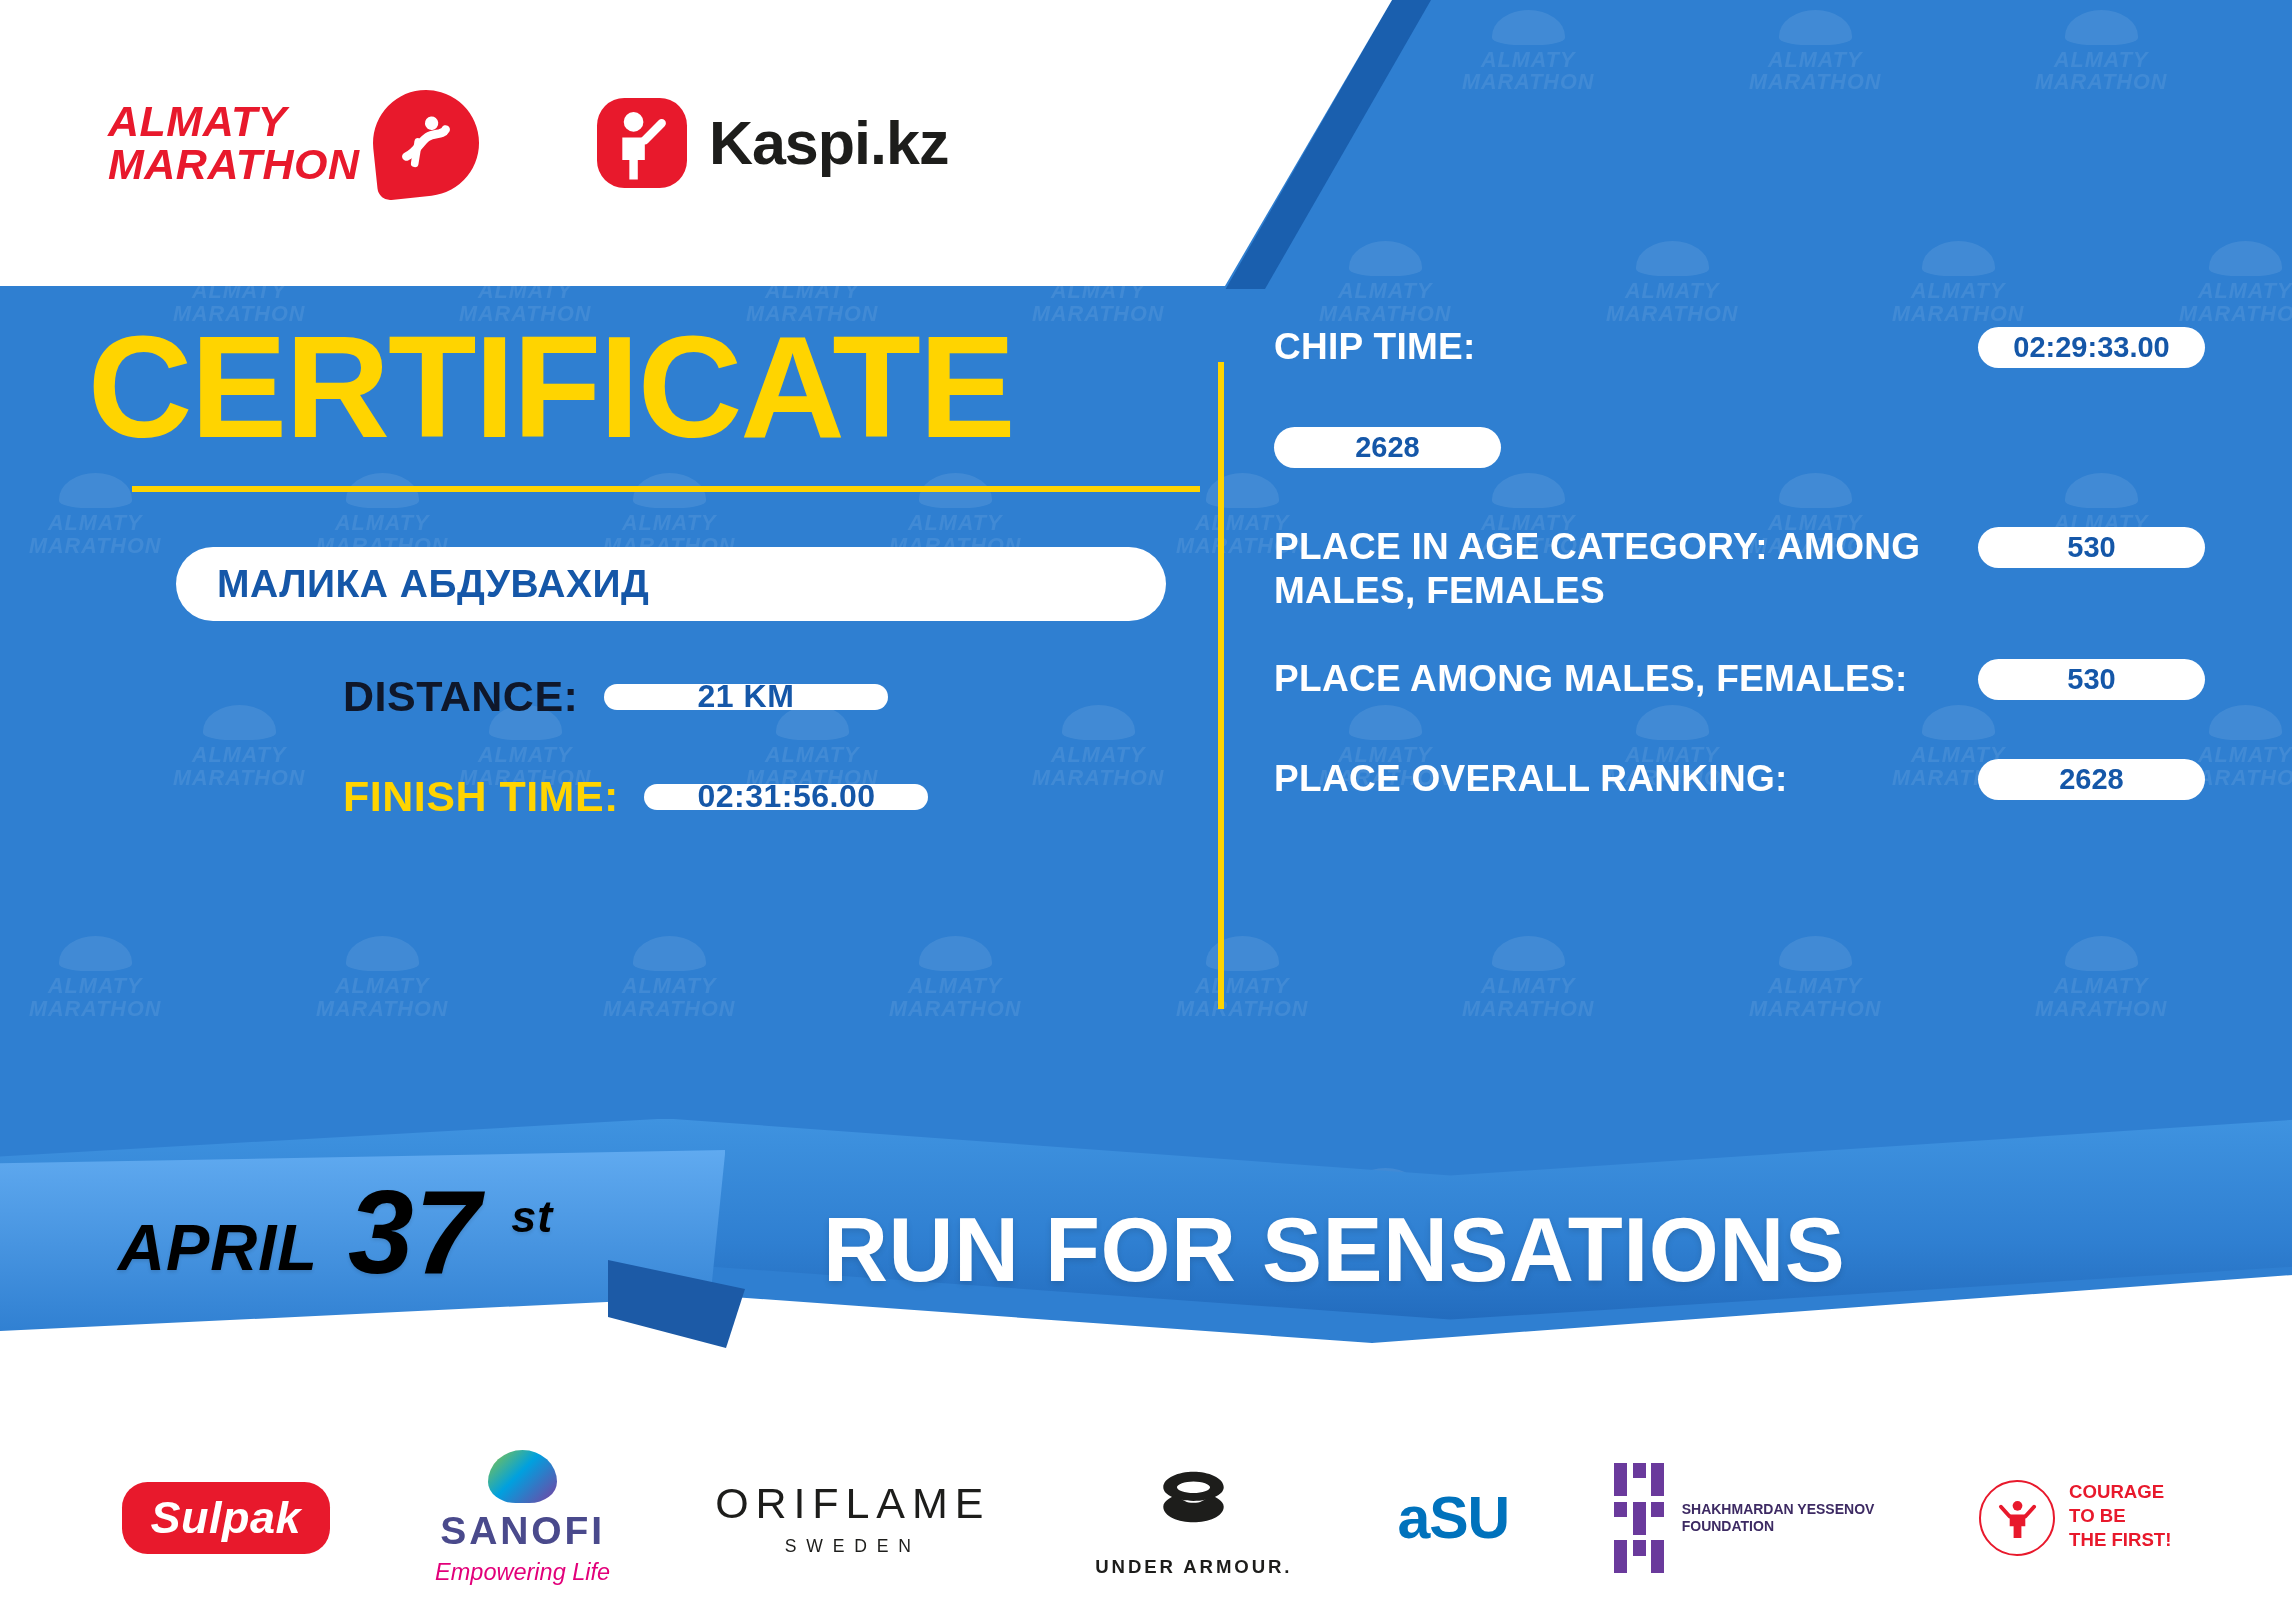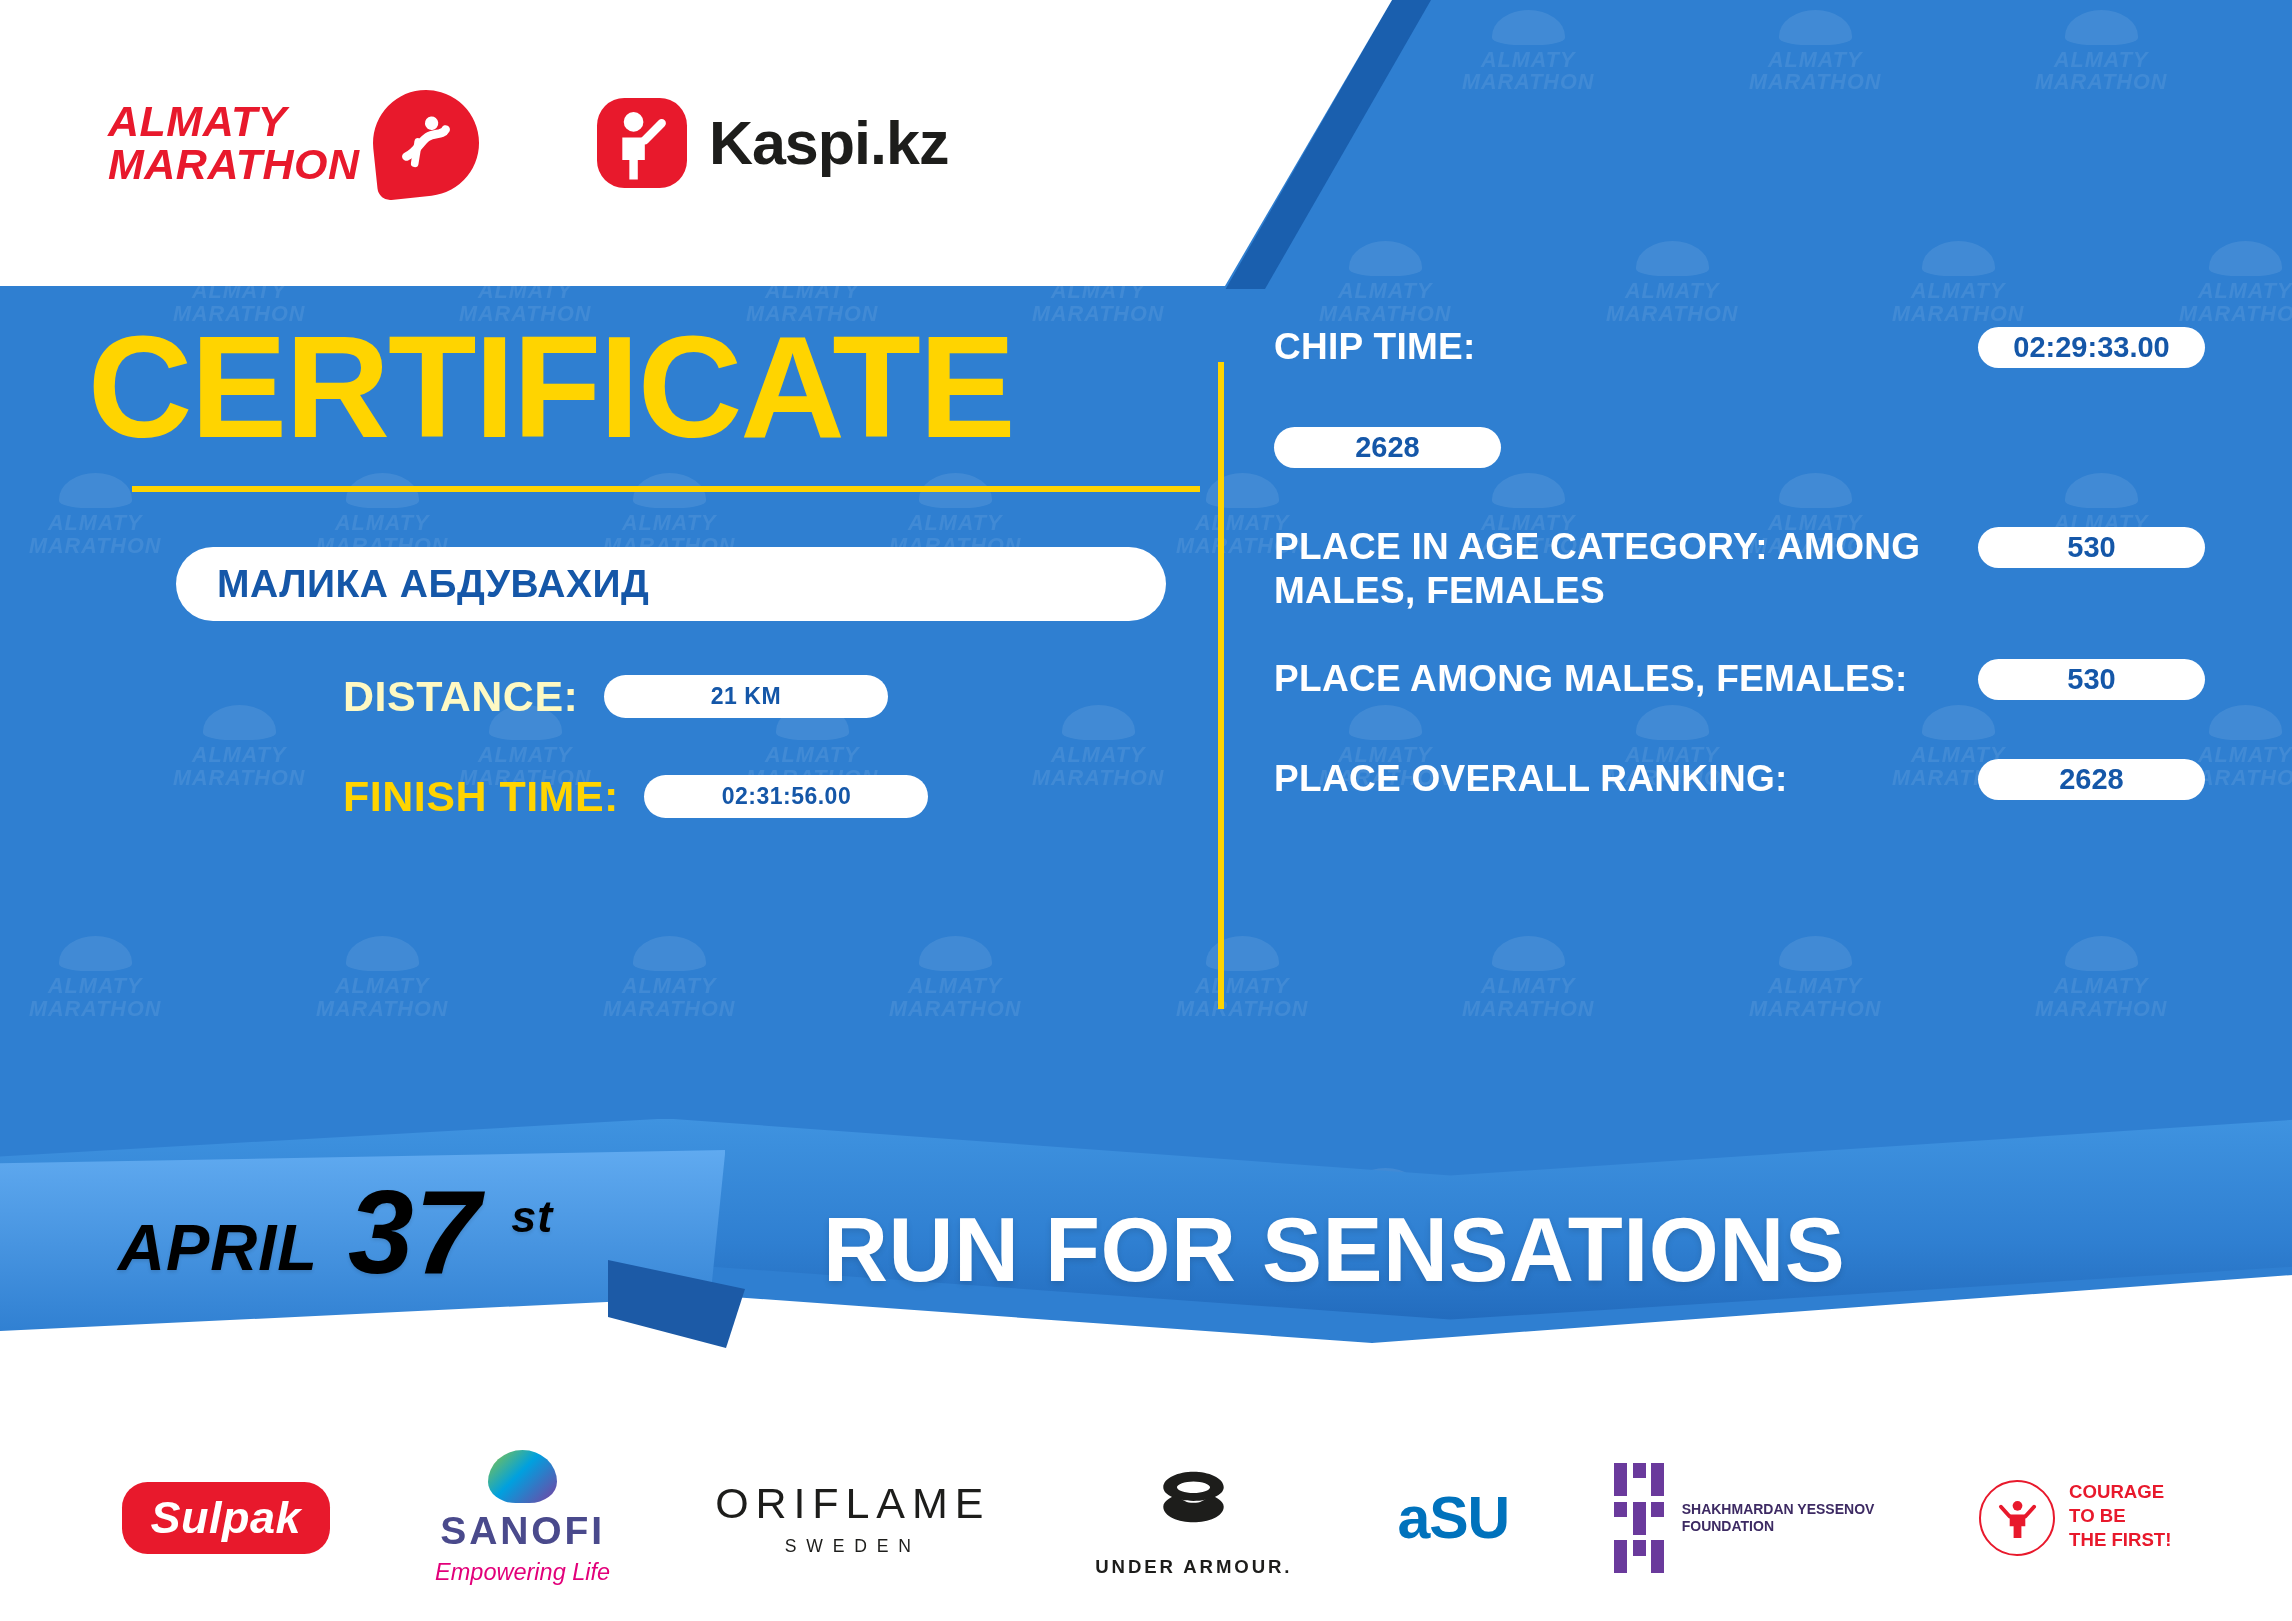--- a/index.html
+++ b/index.html
@@ -173,37 +173,37 @@
   }
 
   .field-row {
     display: flex;
     align-items: center;
     margin-left: 265px;
     margin-top: 51px;
     gap: 25.5px;
   }
   .field-label {
-    color: #fef9c3;
+    color: #0f172a;
     font-weight: 800;
     font-size: 43px;
     letter-spacing: 0.5px;
   }
   .field-label.yellow { color: #ffd400; }
   .value-pill {
     background: #ffffff;
     border-radius: 21.6px;
-    height: 43px;
+    height: 26px;
     min-width: 284px;
     display: flex;
     align-items: center;
     justify-content: center;
     color: #1557a8;
     font-weight: 800;
-    font-size: 23px;
+    font-size: 32px;
     letter-spacing: 0.5px;
   }
 
   
   .divider {
     position: absolute;
     left: 1218px;
     top: 76px;
     width: 5.9px;
     height: 647px;

